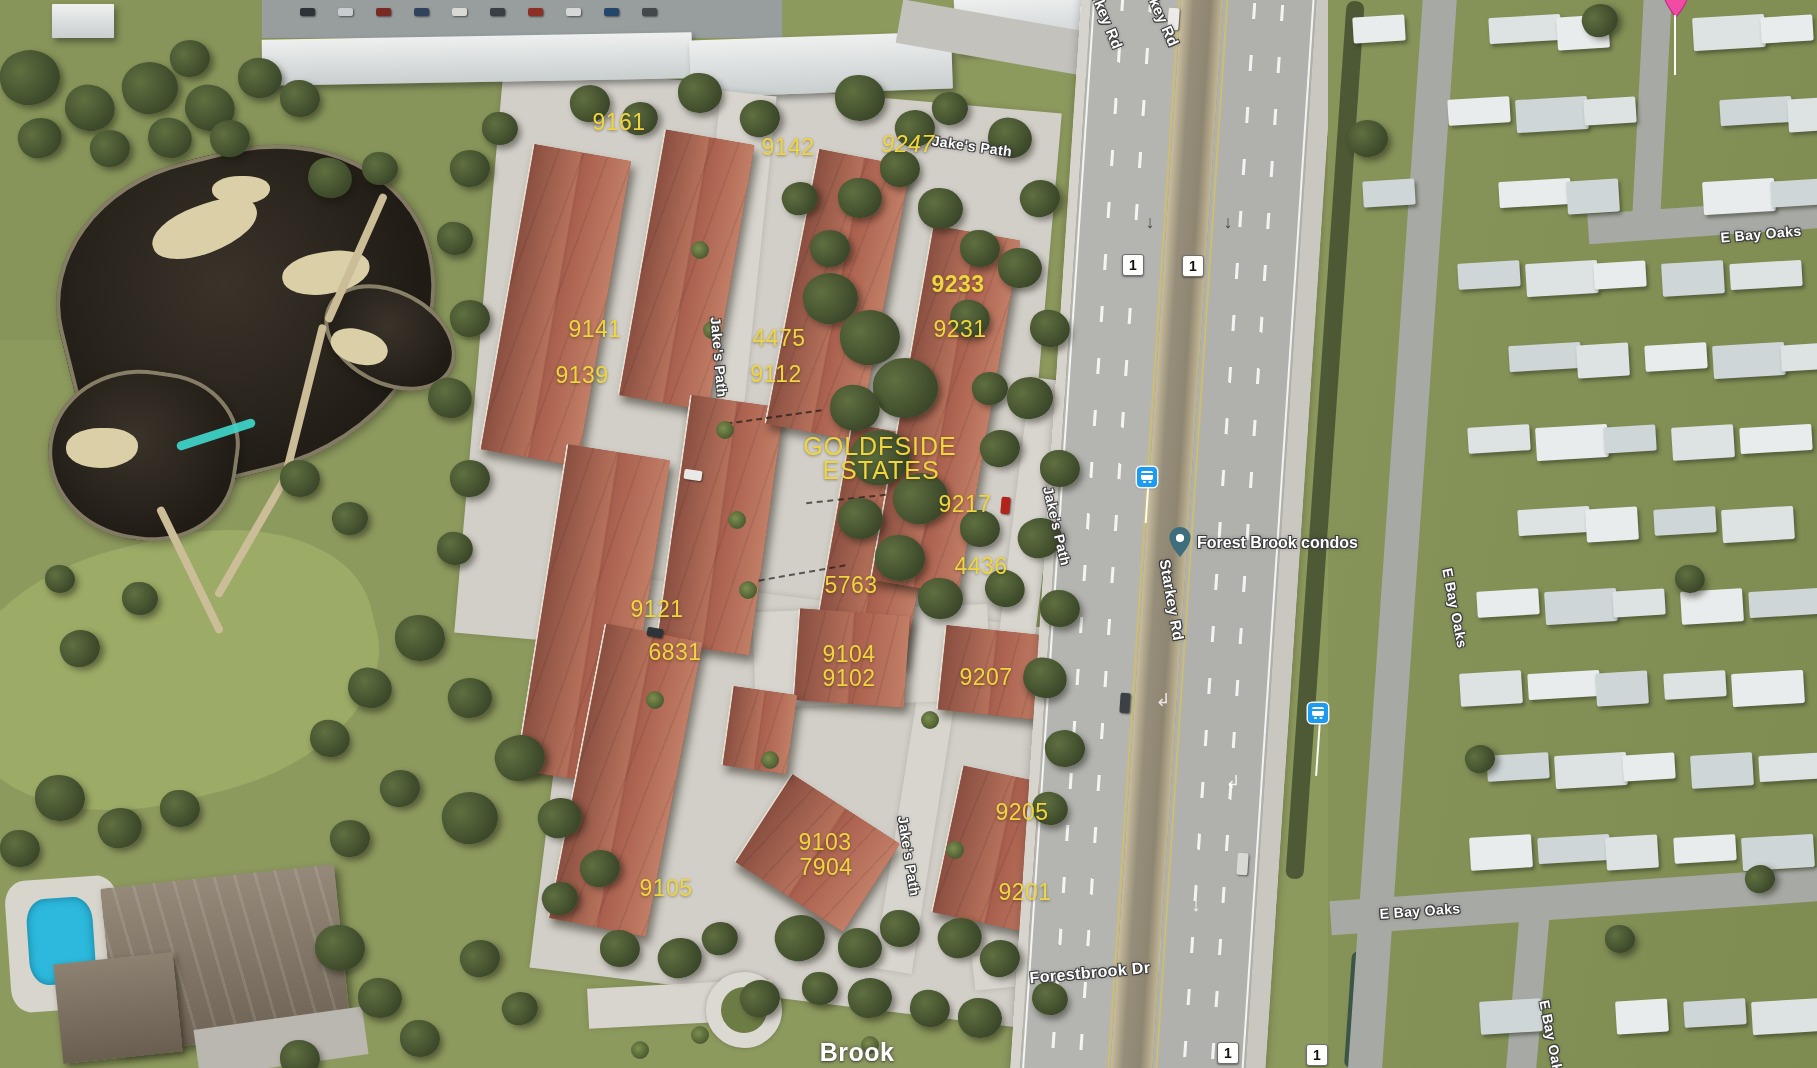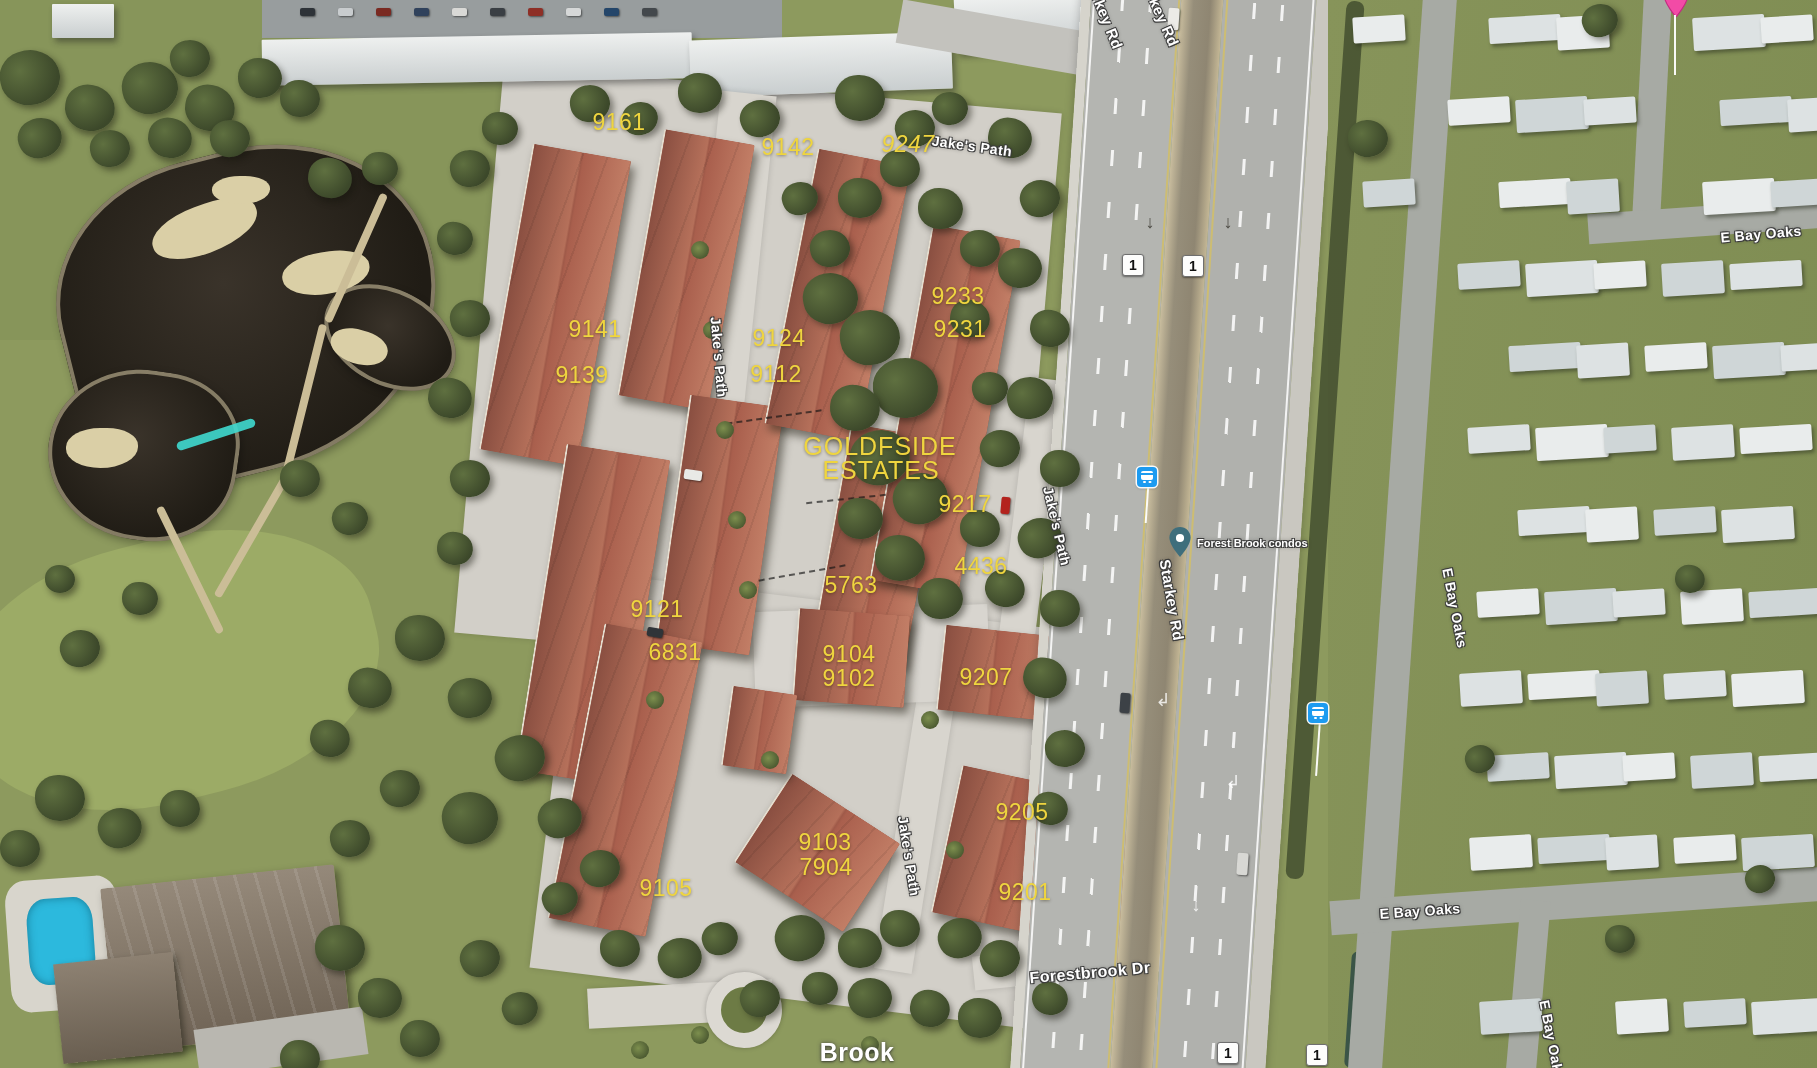--- a/index.html
+++ b/index.html
@@ -38,21 +38,21 @@
   .shield{width:22px;height:22px;background:#fdfdfc;border:1px solid #6f6f6f;border-radius:3px;
      color:#111;font-size:14px;font-weight:bold;display:flex;align-items:center;justify-content:center;
      box-shadow:0 1px 2px rgba(0,0,0,.45);transform:translate(-50%,-50%);}
   .bus{width:20px;height:20px;background:#1d9bf0;border-radius:4px;transform:translate(-50%,-50%);
      box-shadow:0 0 0 1.5px rgba(255,255,255,.95),0 1px 3px rgba(0,0,0,.4);}
   .bus i{position:absolute;left:4px;top:4px;width:12px;height:9px;background:
      linear-gradient(#fff 0 2.5px,#1d9bf0 2.5px 4px,#fff 4px 9px);border-radius:2px;}
   .bus i:after{content:"";position:absolute;left:2px;top:9.5px;width:2.5px;height:2.5px;border-radius:50%;
      background:#fff;box-shadow:5.5px 0 0 #fff;}
   .pole{width:2px;background:rgba(255,255,255,.95);}
-  .poi-text{color:#fff;font-size:11px;font-weight:bold;white-space:nowrap;
+  .poi-text{color:#fff;font-size:16px;font-weight:bold;white-space:nowrap;
      text-shadow:-1px -1px 0 #3d3d3d,1px -1px 0 #3d3d3d,-1px 1px 0 #3d3d3d,1px 1px 0 #3d3d3d,0 0 4px rgba(0,0,0,.55);
      transform:translateY(-50%);}
   .watermark{color:#fff;font-size:25px;font-weight:bold;letter-spacing:.5px;
      text-shadow:0 0 4px rgba(70,70,70,.9),0 1px 2px rgba(0,0,0,.5);transform:translate(-50%,-50%);}
   .rdmark{color:rgba(255,255,255,.8);font-size:18px;transform:translate(-50%,-50%);}
   .rdmark.dark{color:rgba(60,58,50,.85);}
   .hwy-seg{height:100%;top:0;}
 </style>
 </head>
 <body>
@@ -354,24 +354,24 @@
       <div class="bus" style="left: 1147px; top: 477px;">
         <i></i>
       </div>
       <div class="pole" style="left: 1317px; top: 721px; height: 55px; transform: rotate(4deg);"></div>
       <div class="bus" style="left: 1318px; top: 713px;">
         <i></i>
       </div>
       <div class="unit-label" style="left: 619px; top: 122px;">9161</div>
       <div class="unit-label" style="left: 788px; top: 147px;">9142</div>
       <div class="unit-label" style="left: 908px; top: 144px; font-style: italic;">9247</div>
-      <div class="unit-label" style="left: 958px; top: 296px;">9233</div>
+      <div class="unit-label" style="left: 958px; top: 284px; font-weight: bold;">9233</div>
       <div class="unit-label" style="left: 595px; top: 329px;">9141</div>
       <div class="unit-label" style="left: 960px; top: 329px;">9231</div>
-      <div class="unit-label" style="left: 779px; top: 338px;">9124</div>
+      <div class="unit-label" style="left: 779px; top: 338px;">4475</div>
       <div class="unit-label" style="left: 582px; top: 375px;">9139</div>
       <div class="unit-label" style="left: 776px; top: 374px;">9112</div>
       <div class="unit-label" style="left: 965px; top: 504px;">9217</div>
       <div class="unit-label" style="left: 981px; top: 566px;">4436</div>
       <div class="unit-label" style="left: 851px; top: 585px;">5763</div>
       <div class="unit-label" style="left: 657px; top: 609px;">9121</div>
       <div class="unit-label" style="left: 675px; top: 652px;">6831</div>
       <div class="unit-label" style="left: 849px; top: 654px;">9104</div>
       <div class="unit-label" style="left: 849px; top: 678px;">9102</div>
       <div class="unit-label" style="left: 986px; top: 677px;">9207</div>

